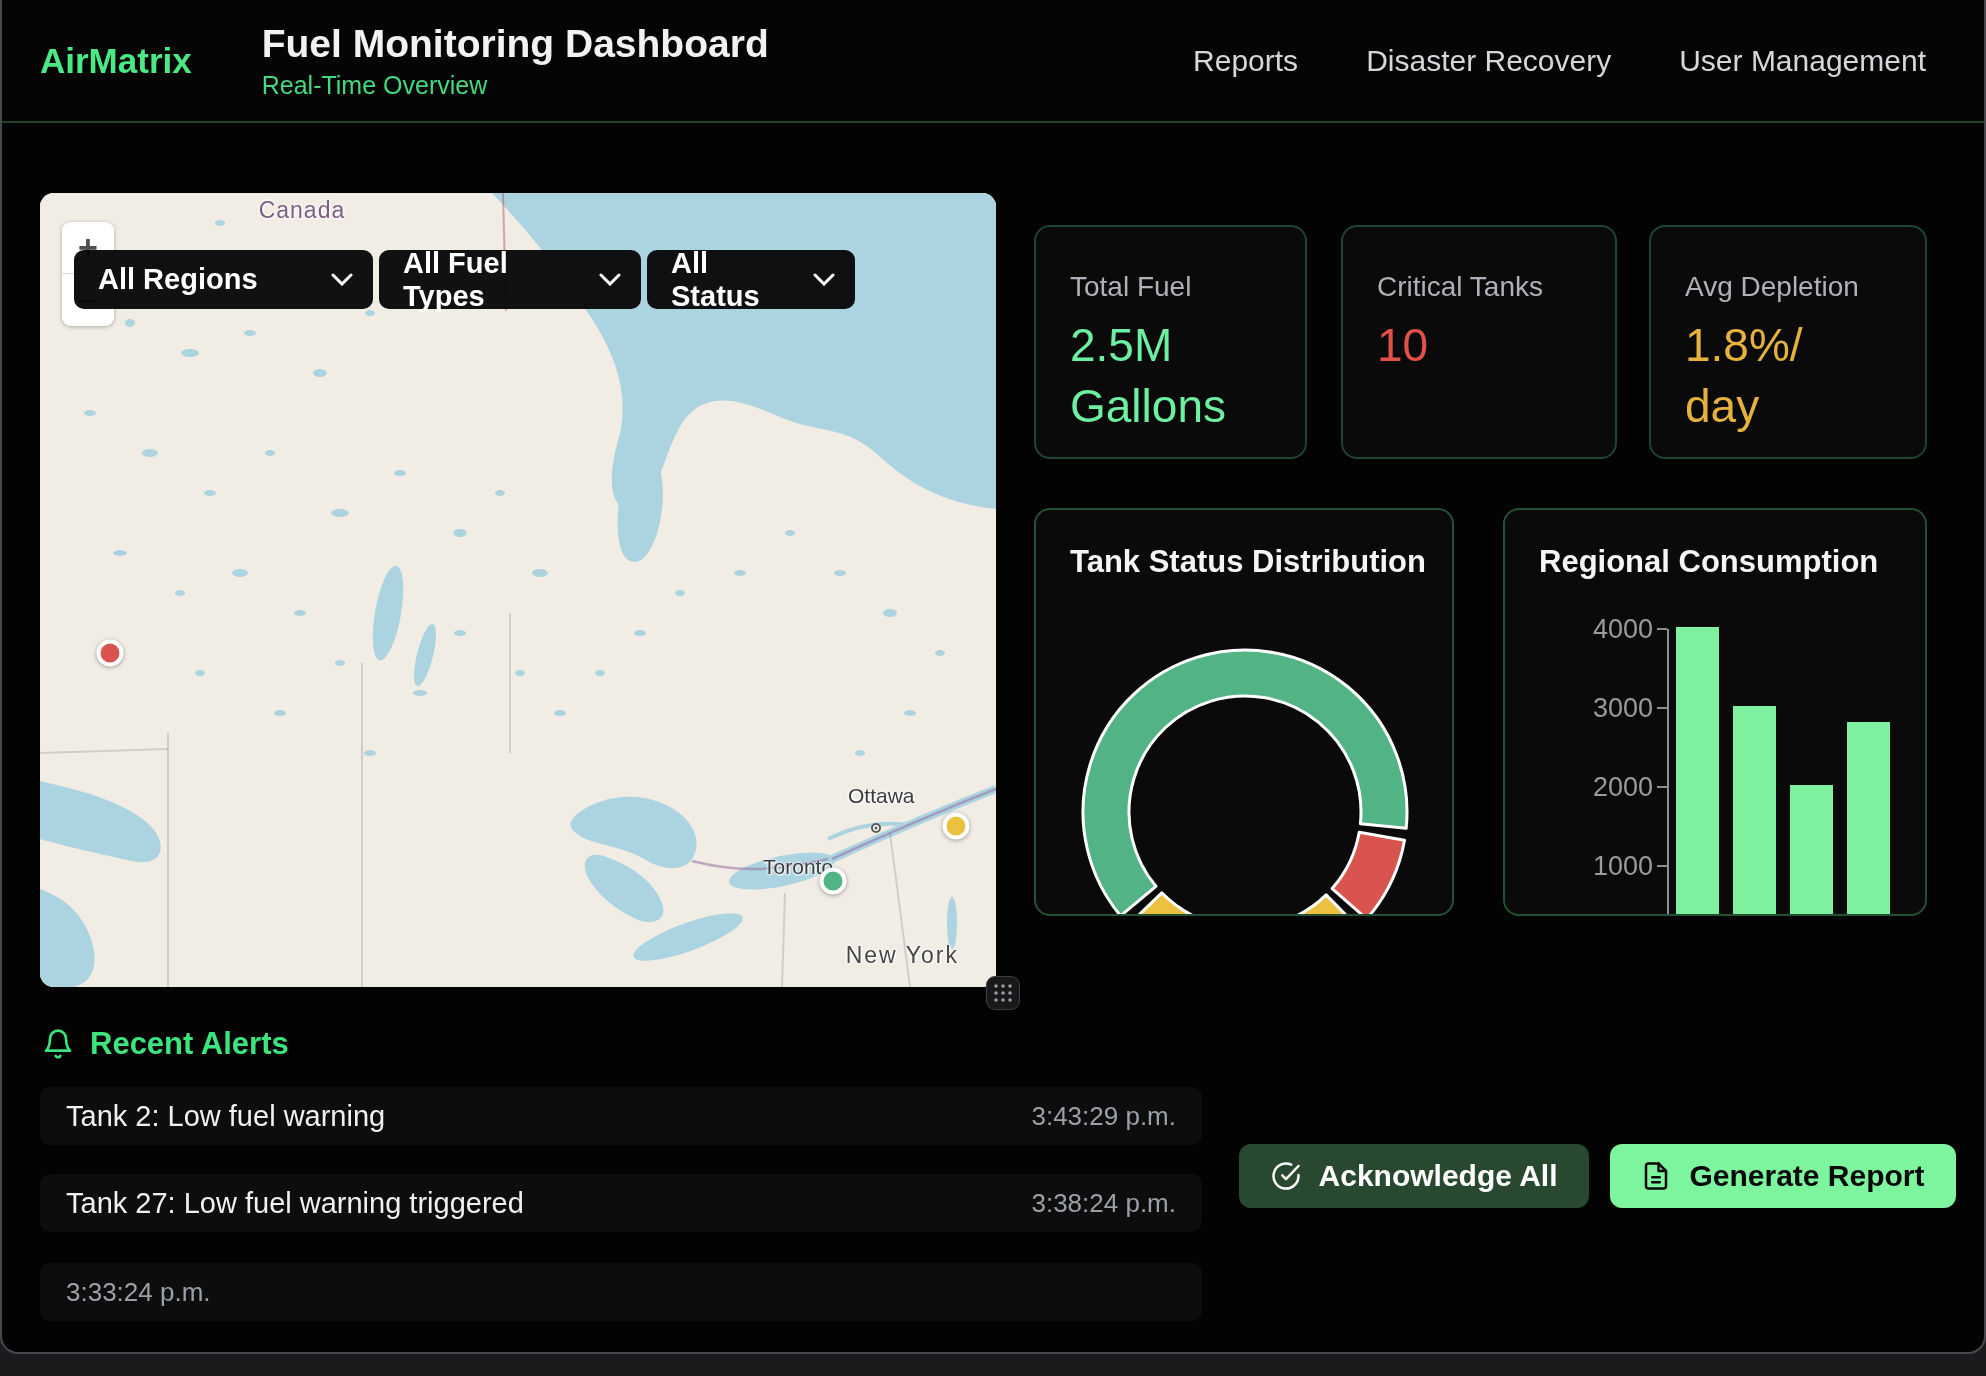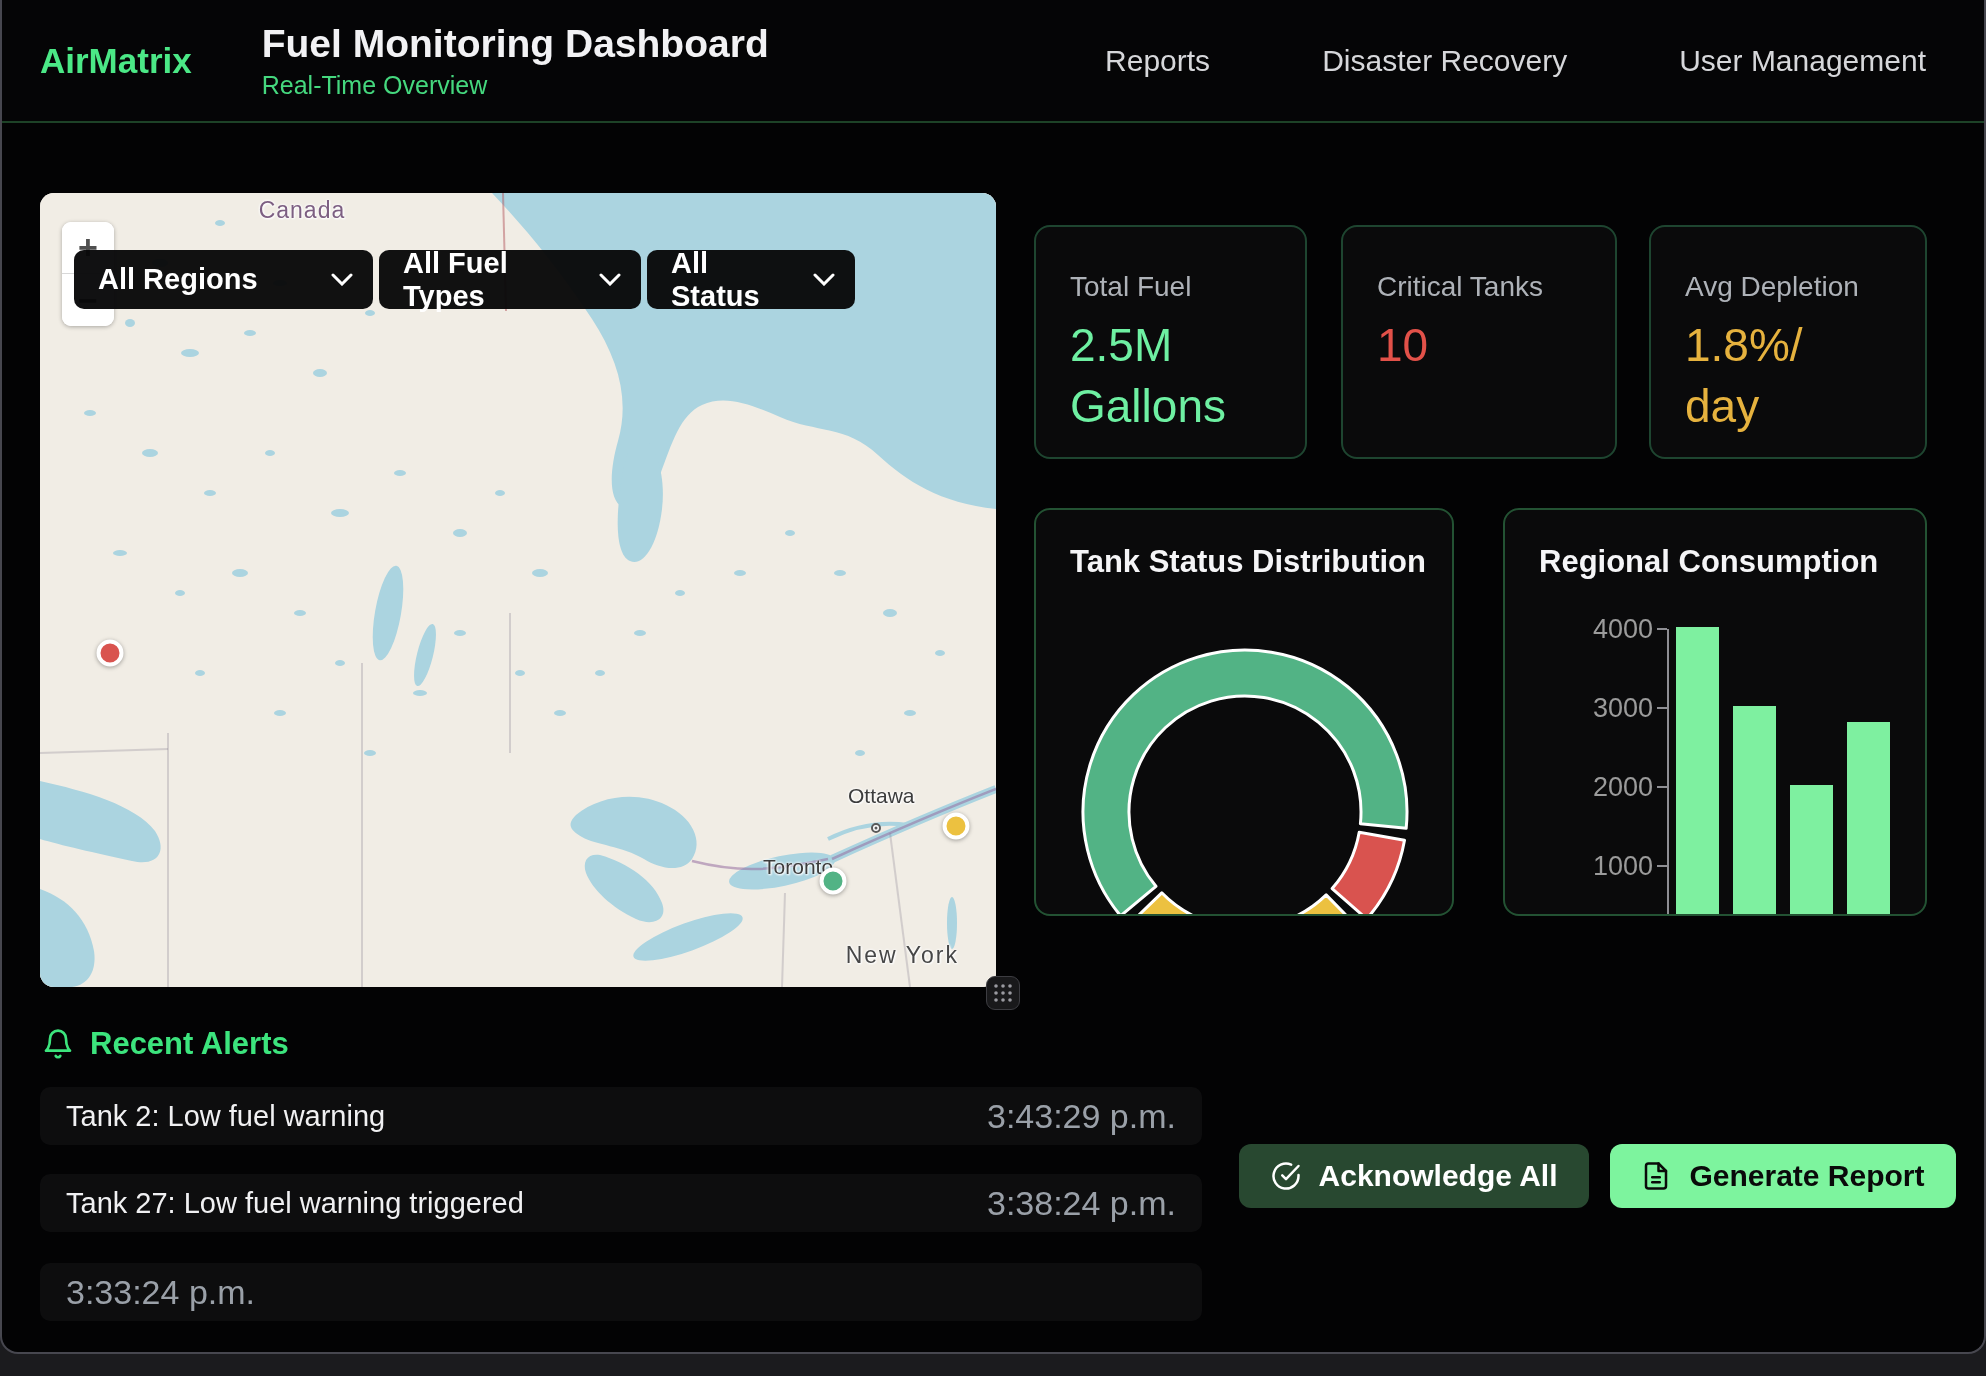--- a/index.html
+++ b/index.html
@@ -9,21 +9,21 @@
     border:2px solid #47474f;border-top:none;border-radius:0 0 18px 18px;overflow:hidden}
   .bottom-strip{position:absolute;left:0;top:1354px;width:1986px;height:22px;background:#1b1b1e}
 
   
   header{position:absolute;left:0;top:0;width:100%;height:123px;background:#050506;
     border-bottom:2px solid #1d4227;display:flex;align-items:center}
   .logo{color:#4be886;font-size:35px;font-weight:700;margin-left:38px}
   .titles{margin-left:70px}
   .titles h1{color:#f2f2f4;font-size:39px;font-weight:700}
   .subtitle{color:#45d87e;font-size:25px;margin-top:5px}
-  nav{margin-left:auto;display:flex;gap:112px;margin-right:58px}
+  nav{margin-left:auto;display:flex;gap:68px;margin-right:58px}
   nav a{color:#d6d7da;font-size:30px;cursor:pointer;text-decoration:none;white-space:nowrap}
 
   
   .map-card{position:absolute;left:38px;top:193px;width:956px;height:794px;border-radius:14px;
     overflow:hidden;background:#f1ede5}
   .map-card svg.map-canvas{position:absolute;inset:0;width:100%;height:100%}
   #map-overlay{position:absolute;inset:0}
   .map-label{position:absolute;transform:translate(-50%,-50%);color:#3c3c3c;font-size:21px;
     white-space:nowrap;text-shadow:0 0 3px #fff,0 0 3px #fff,1px 1px 2px #fff}
   .map-label.country{color:#7d5f82;font-size:23px;letter-spacing:1px}
@@ -69,21 +69,21 @@
   .xtick-label{position:absolute;top:calc(100% + 14px);transform:translateX(-50%);
     color:#9b9b9b;font-size:27px;white-space:nowrap}
 
   
   .alerts-title{position:absolute;left:40px;top:1026px;display:flex;align-items:center;gap:16px;
     color:#3ce47d;font-size:31px;font-weight:700}
   .alert-row{position:absolute;left:38px;width:1162px;height:58px;background:#0d0d0e;
     border-radius:10px;display:flex;align-items:center;justify-content:space-between;
     padding:0 26px;cursor:pointer}
   .alert-msg{color:#f0f0f2;font-size:29px}
-  .alert-time{color:#9aa0a8;font-size:34px}
+  .alert-time{color:#9aa0a8;font-size:26px}
 
   
   .btn{position:absolute;top:1144px;height:64px;border-radius:12px;display:flex;align-items:center;
     justify-content:center;gap:18px;font-size:30px;font-weight:700;border:none;cursor:pointer;
     font-family:inherit}
   .btn-ack{left:1237px;width:350px;background:#284830;color:#fff}
   .btn-gen{left:1608px;width:346px;background:#7df49e;color:#0a0a0a}
 </style>
 </head>
 <body>

